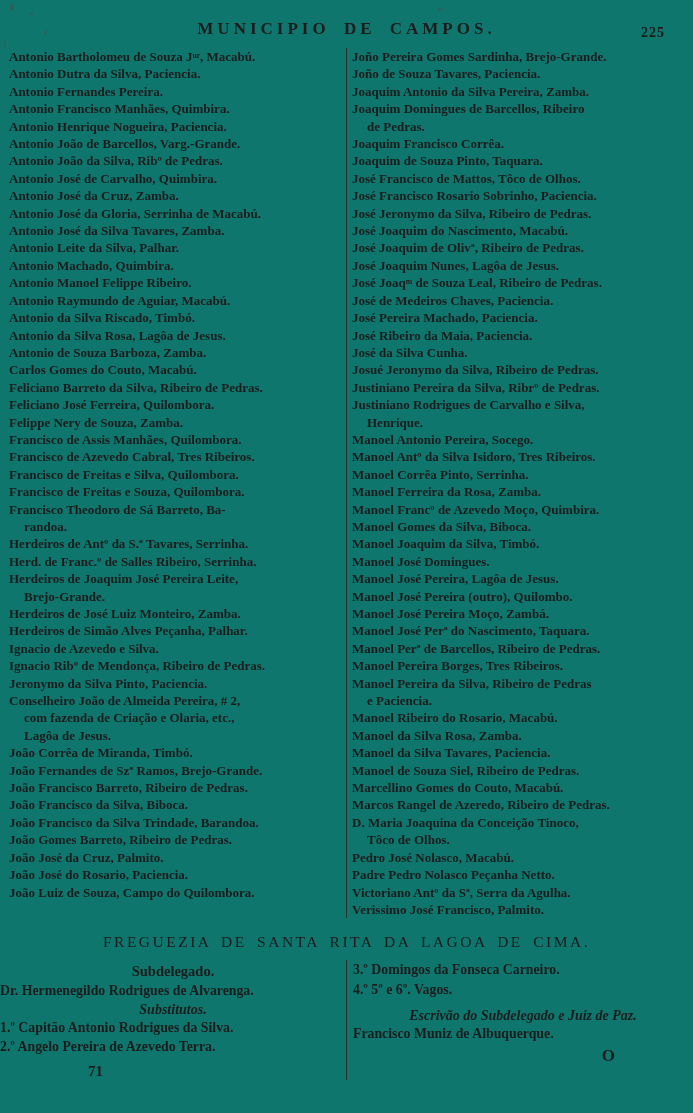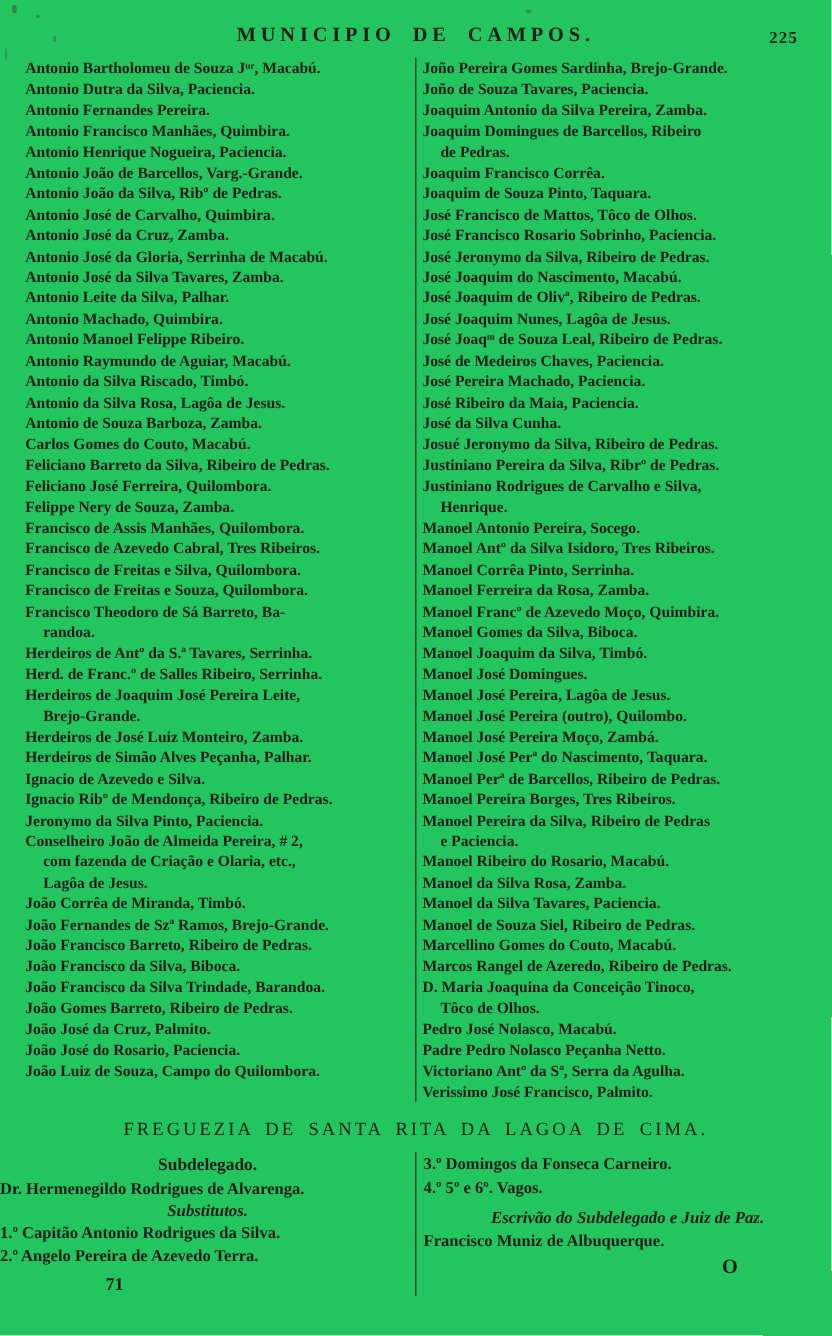--- a/index.html
+++ b/index.html
@@ -1,29 +1,29 @@
 <!DOCTYPE html>
 <html><head>
 <meta charset="utf-8">
 <style>
   html,body{margin:0;padding:0;background:#ffffff;}
   .page{
     position:relative;width:693px;height:1113px;box-sizing:border-box;
-    background:#22c55e;color:#1c1c1c;overflow:hidden;
+    background:#0f766e;color:#1c1c1c;overflow:hidden;
     font-family:"Liberation Serif","DejaVu Serif",serif;
   }
   .masthead{
     text-align:center;padding-top:19px;font-weight:700;font-size:17px;
     letter-spacing:4px;word-spacing:6px;
   }
   .page-number{
     position:absolute;top:25px;right:28px;font-size:14px;font-weight:700;letter-spacing:1px;
   }
   .columns{display:flex;margin-top:9px;}
-  .col{width:346px;box-sizing:border-box;padding-left:21px;padding-right:2px;}
+  .col{width:346px;box-sizing:border-box;padding-left:9px;padding-right:2px;}
   .col.right{width:347px;border-left:1.5px solid #2b2b2b;padding-left:5px;}
   .entry{
     margin:0;font-size:13px;line-height:17.4px;font-weight:600;
     white-space:pre-line;padding-left:15px;text-indent:-15px;
   }
   .section-title{
     text-align:center;font-weight:400;font-size:15.5px;letter-spacing:2.5px;
     word-spacing:4px;margin-top:15px;
   }
   .bottom{display:flex;margin-top:9px;}

